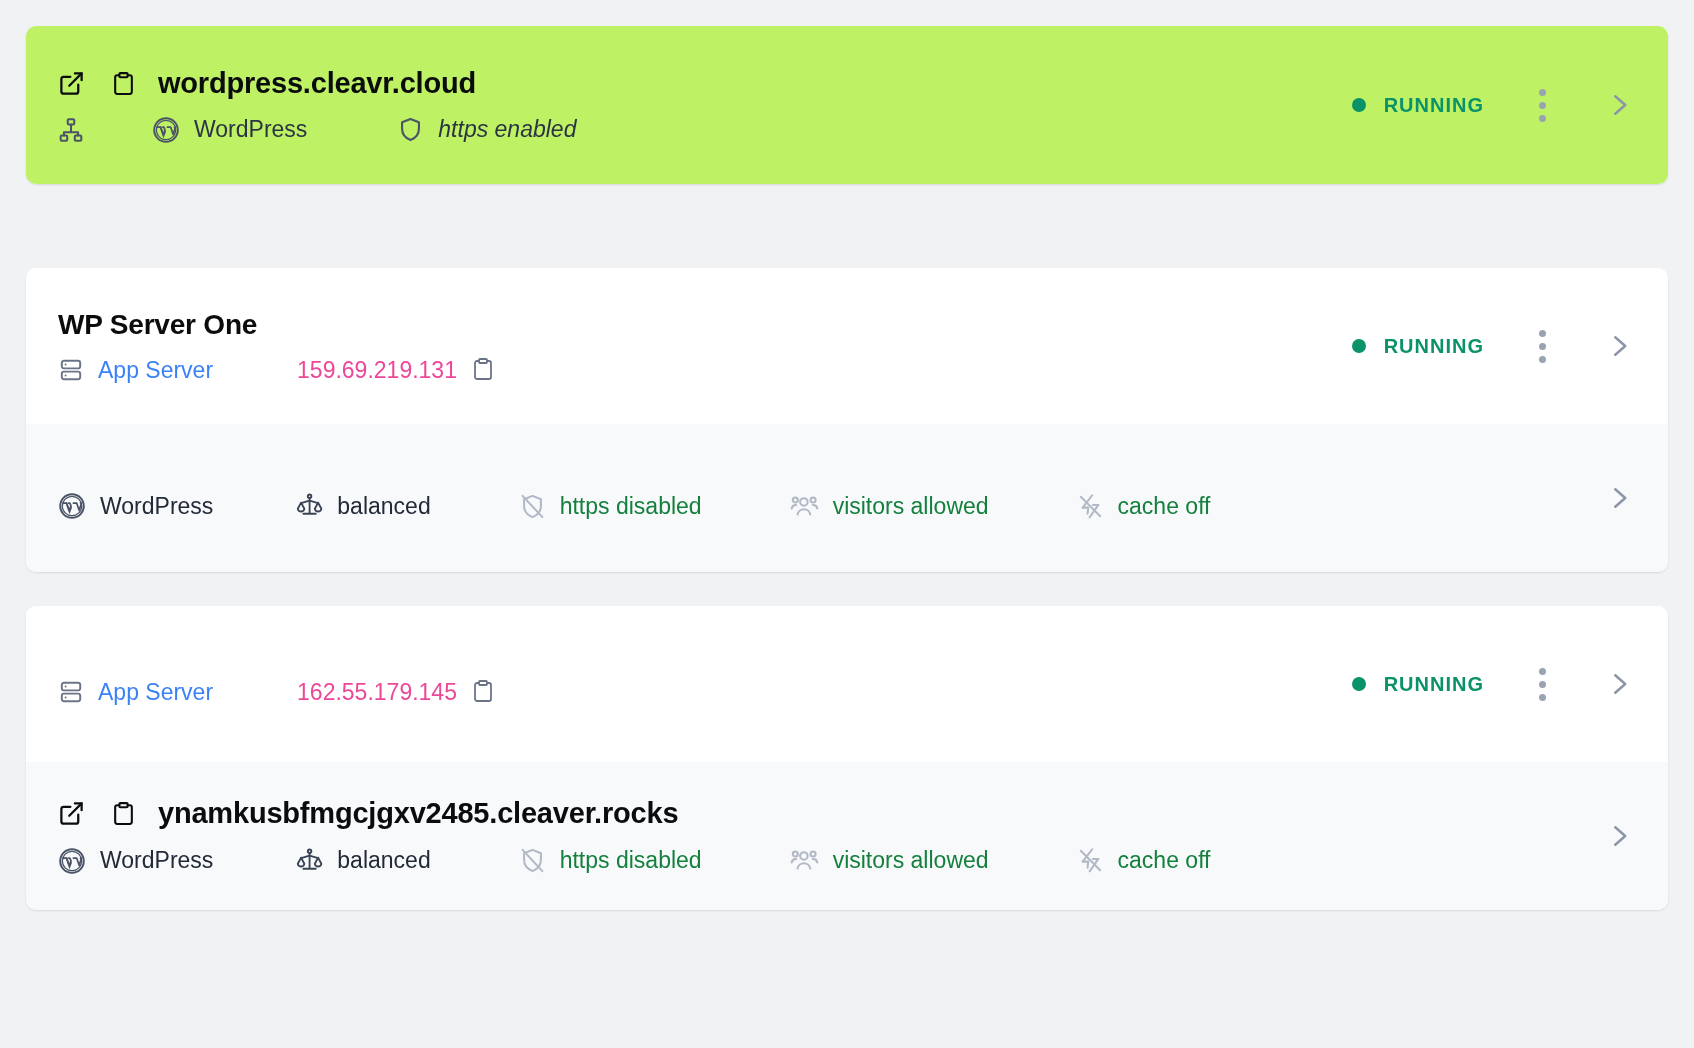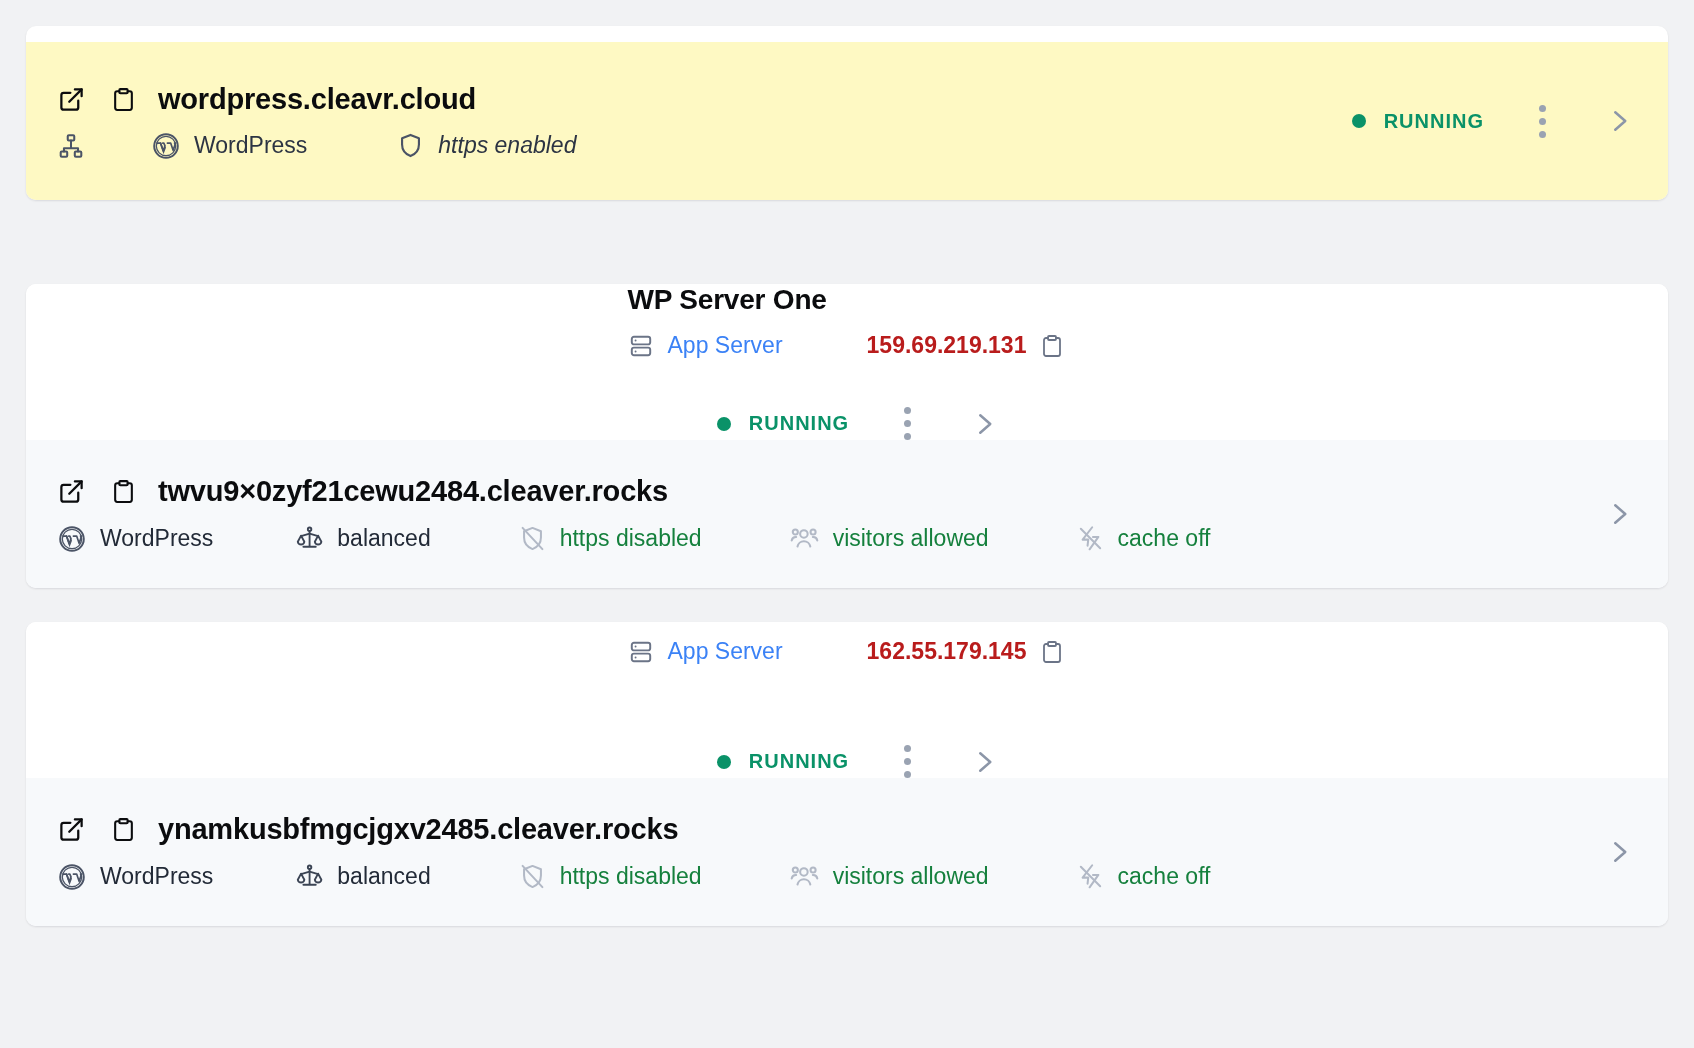--- a/index.html
+++ b/index.html
@@ -32,22 +32,22 @@
     display: flex;
     align-items: center;
     padding: 0 34px 0 32px;
     min-height: 100px;
     position: relative;
   }
   .row.site {
     background: #f7f9fb;
     min-height: 148px;
   }
-  .row.server { min-height: 156px; background:#ffffff;flex-direction:column; }
-  .row.single { min-height: 158px; background:#fef9c3;margin-top:16px; }
+  .row.server { min-height: 156px; background:#ffffff; }
+  .row.single { min-height: 158px; background:#bef264; }
 
   .row-main { flex: 1 1 auto; min-width: 0; }
 
   .title-line {
     display: flex;
     align-items: center;
     gap: 0;
   }
   .title-line .ic { margin-right: 26px; display:flex; align-items:center; }
   .title-line .ic.clip { margin-right: 22px; }
@@ -74,24 +74,22 @@
     white-space: nowrap;
   }
   .meta .ic { margin-right: 14px; display:flex; align-items:center; }
   .meta + .meta { margin-left: 44px; }
   .meta.dark { color: #2c3443; }
   .meta.muted { color: #15803d; }
   .meta.strongdark { color: #222a37; }
 
   .ip {
     font-size: 23px;
-    color: #b91c1c;
-    display: flex;
-    align-items: center;
-    font-weight: bold;
+    color: #ec4899;
+    display: flex;
   }
   .ip .ic { margin-left: 14px; }
 
   
   .row-right {
     display: flex;
     align-items: center;
     flex: 0 0 auto;
     margin-left: 24px;
   }
@@ -248,36 +246,20 @@
         <span class="chev">
           <svg width="30" height="30" viewBox="0 0 24 24" fill="none" stroke="#8c96a8" stroke-width="2" stroke-linecap="round" stroke-linejoin="round">
               <polyline points="9 5 17 12 9 19"></polyline>
             </svg>
         </span>
       </div>
     </div>
 
     <div class="row site">
       <div class="row-main">
-        <div class="title-line">
-          <span class="ic">
-            <svg width="27" height="27" viewBox="0 0 24 24" fill="none" stroke="#0b0c0e" stroke-width="2" stroke-linecap="round" stroke-linejoin="round">
-              <path d="M18 13v6a2 2 0 0 1-2 2H5a2 2 0 0 1-2-2V8a2 2 0 0 1 2-2h6"></path>
-              <polyline points="15 3 21 3 21 9"></polyline>
-                <line x1="10" y1="14" x2="21" y2="3"></line>
-            </svg>
-          </span>
-          <span class="ic clip">
-            <svg width="25" height="25" viewBox="0 0 24 24" fill="none" stroke="#0b0c0e" stroke-width="2" stroke-linecap="round" stroke-linejoin="round">
-              <path d="M16 4h2a2 2 0 0 1 2 2v14a2 2 0 0 1-2 2H6a2 2 0 0 1-2-2V6a2 2 0 0 1 2-2h2"></path>
-              <rect x="8" y="2" width="8" height="4" rx="1"></rect>
-            </svg>
-          </span>
-          <span class="title-text">twvu9×0zyf21cewu2484.cleaver.rocks</span>
-        </div>
 
         <div class="meta-line">
           <span class="meta strongdark">
             <span class="ic">
               <svg width="28" height="28" viewBox="0 0 24 24" fill="none">
                 <circle cx="12" cy="12" r="10.1" stroke="#4b5466" stroke-width="1.7"></circle>
                 <circle cx="12" cy="12" r="8.3" stroke="#4b5466" stroke-width="1.1"></circle>
                 <path d="M4.3 9.5h3.0l2.3 6.6 1.55-4.2-1.0-2.4h-.95M13.2 9.5h2.8l2.1 6.2 1.4-4.1c.3-.9.2-1.6-.2-2.1h1.0" stroke="#4b5466" stroke-width="1.45" stroke-linecap="round" stroke-linejoin="round" fill="none"></path>
                 <path d="M7.3 9.5 9.9 17l1.3-3.6" stroke="#4b5466" stroke-width="1.45" stroke-linecap="round" fill="none"></path>
               </svg>

